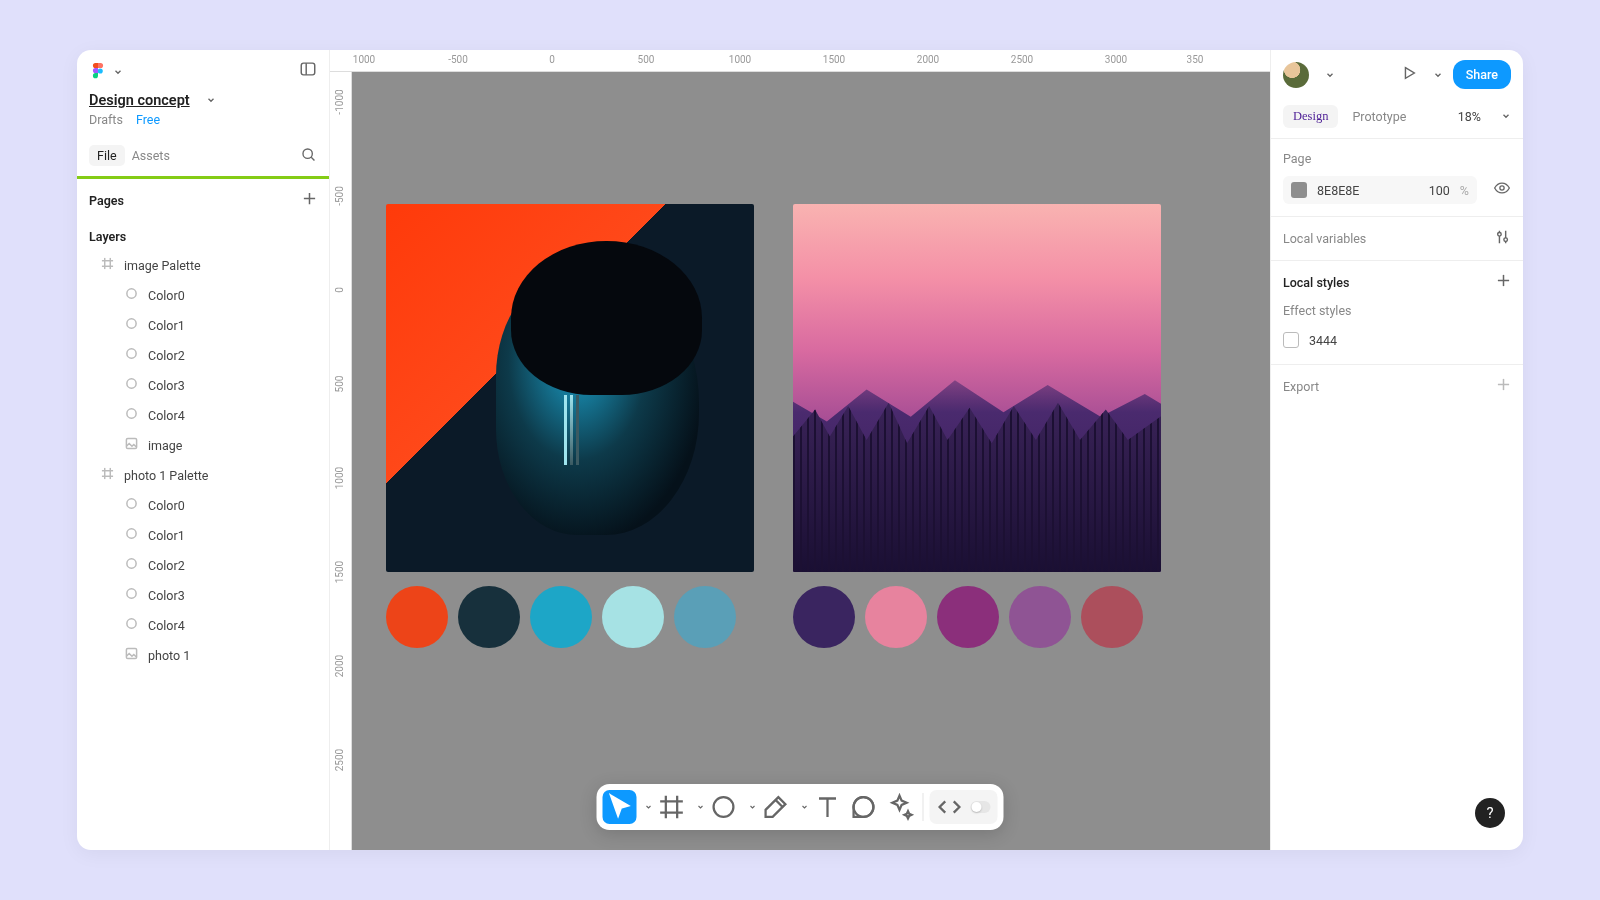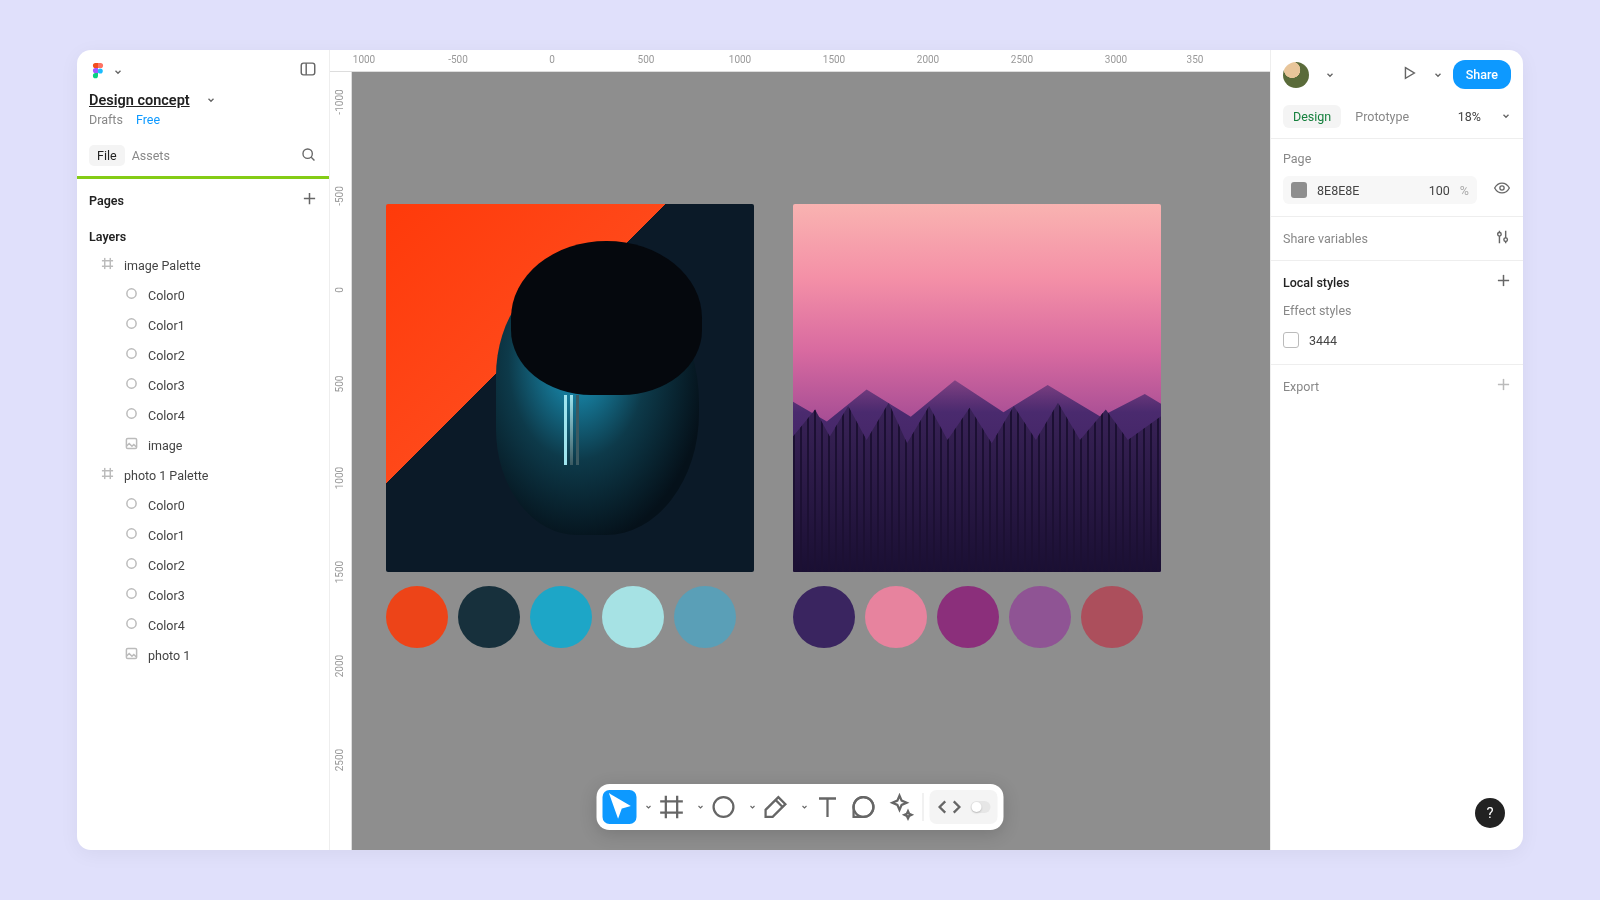--- a/index.html
+++ b/index.html
@@ -55,21 +55,21 @@
 .tool-sep { width:1px; height:28px; background:#e4e4e4; margin:0 4px; }
 .code-chip { background:#f4f4f4; border-radius:7px; padding:0 3px; display:flex; align-items:center; }
 
 .right-panel { width:253px; border-left:1px solid #eee; display:flex; flex-direction:column; }
 .rp-top { padding:10px 12px; display:flex; align-items:center; gap:10px; }
 .avatar { width:26px; height:26px; border-radius:50%; background:radial-gradient(circle at 35% 30%, #e8c59a 0 32%, #5a6b3a 34% 100%); }
 .rp-top .spacer { flex:1; }
 .play-ic { width:16px; height:16px; }
 .share-btn { background:#0d99ff; color:#fff; font-size:12.5px; font-weight:500; padding:7px 13px; border-radius:12px; border:none; cursor:pointer; }
 .rp-tabs { padding:6px 12px 10px; display:flex; align-items:center; gap:14px; font-size:12.5px; color:#888; border-bottom:1px solid #eee; }
-.rp-tabs .active { color:#15803d; background:#f4f4f4; padding:4px 10px; border-radius:6px; }
+.rp-tabs .active { color:#4c1d95; background:#f4f4f4; padding:4px 10px; border-radius:6px;font-family:Liberation Serif, serif; }
 .rp-tabs .spacer { flex:1; }
 .rp-section { padding:12px 12px; border-bottom:1px solid #eee; }
 .rp-section.nb { border-bottom:none; }
 .rp-label { font-size:12.5px; color:#888; margin-bottom:10px; }
 .rp-label.strong { color:#222; font-weight:500; }
 .color-row { display:flex; align-items:center; gap:10px; background:#f7f7f7; border-radius:6px; padding:6px 8px; font-size:12.5px; color:#444; }
 .color-chip { width:16px; height:16px; background:#8E8E8E; border-radius:3px; }
 .color-row .spacer { flex:1; }
 .eye-ic { width:18px; height:18px; margin-left:8px; }
 .rp-row { display:flex; align-items:center; justify-content:space-between; font-size:12.5px; color:#222; }
@@ -394,21 +394,21 @@
           <span style="color:#aaa">%</span>
         </div>
         <span><svg class="eye-ic" viewBox="0 0 22 22">
               <path d="M2 11s3.3-6 9-6 9 6 9 6-3.3 6-9 6-9-6-9-6z"></path>
               <circle cx="11" cy="11" r="2.6"></circle>
             </svg></span>
       </div>
     </div>
     <div class="rp-section">
       <div class="rp-row dim">
-        <span>Share variables</span>
+        <span>Local variables</span>
         <span><svg class="slider-ic" viewBox="0 0 18 18">
               <line x1="5" y1="2" x2="5" y2="16"></line>
               <circle cx="5" cy="6" r="2" fill="#fff"></circle>
               <line x1="12" y1="2" x2="12" y2="16"></line>
               <circle cx="12" cy="12" r="2" fill="#fff"></circle>
             </svg></span>
       </div>
     </div>
     <div class="rp-section">
       <div class="rp-row" style="margin-bottom:12px">

